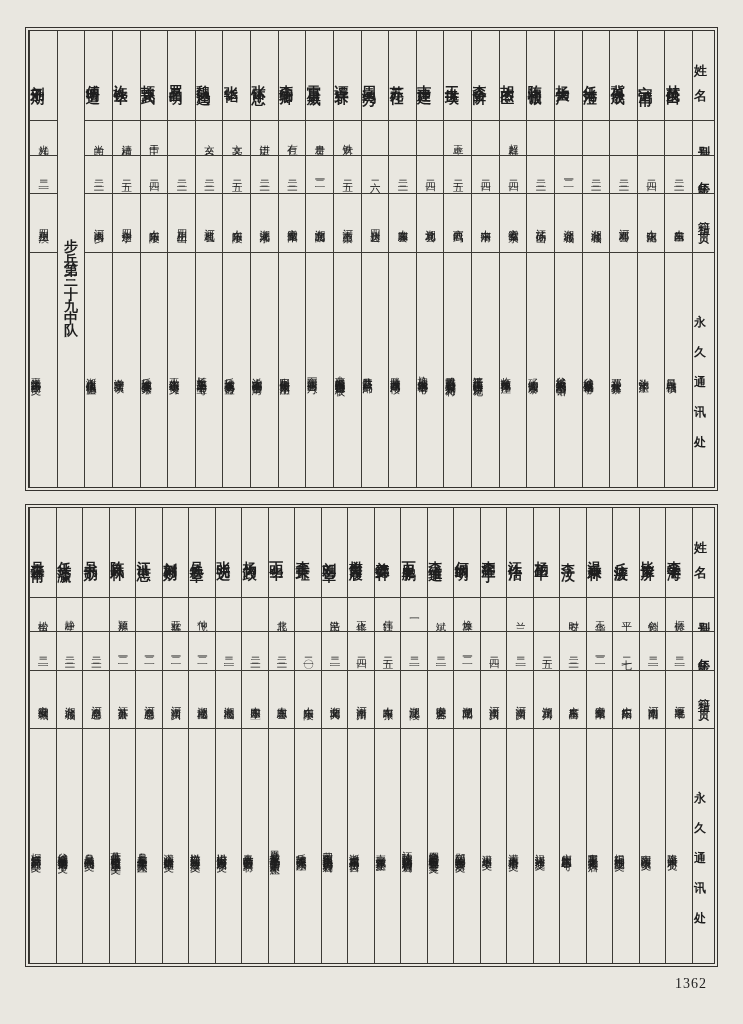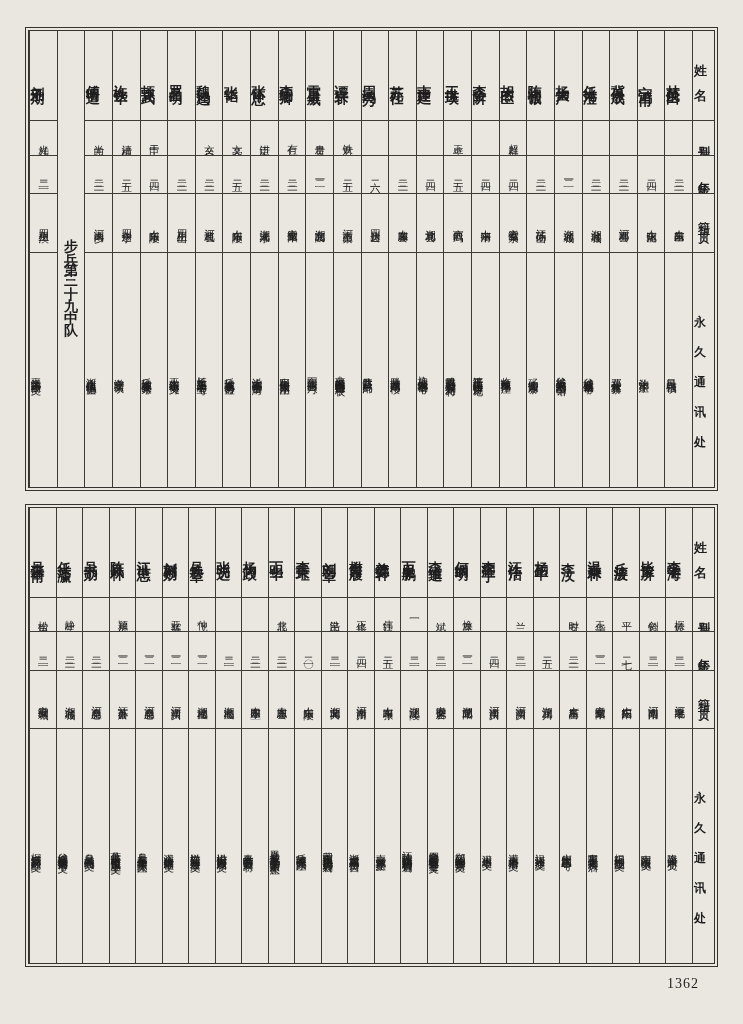--- a/index.html
+++ b/index.html
@@ -67,21 +67,21 @@
     align-items:center;
     justify-content:center;
     flex-direction:row;
   }
   .unit{
     font-size:14px;font-weight:bold;letter-spacing:12px;line-height:15px;
     padding-top:34px;
   }
   .page-number{
     position:absolute;
-    right:44px;bottom:32px;
+    right:36px;bottom:32px;
     font-size:14px;
     letter-spacing:1px;
     font-family:"Liberation Serif","DejaVu Serif",serif;
   }
 </style>
 </head>
 <body>
 
 <div class="page">
   <div class="frame">

